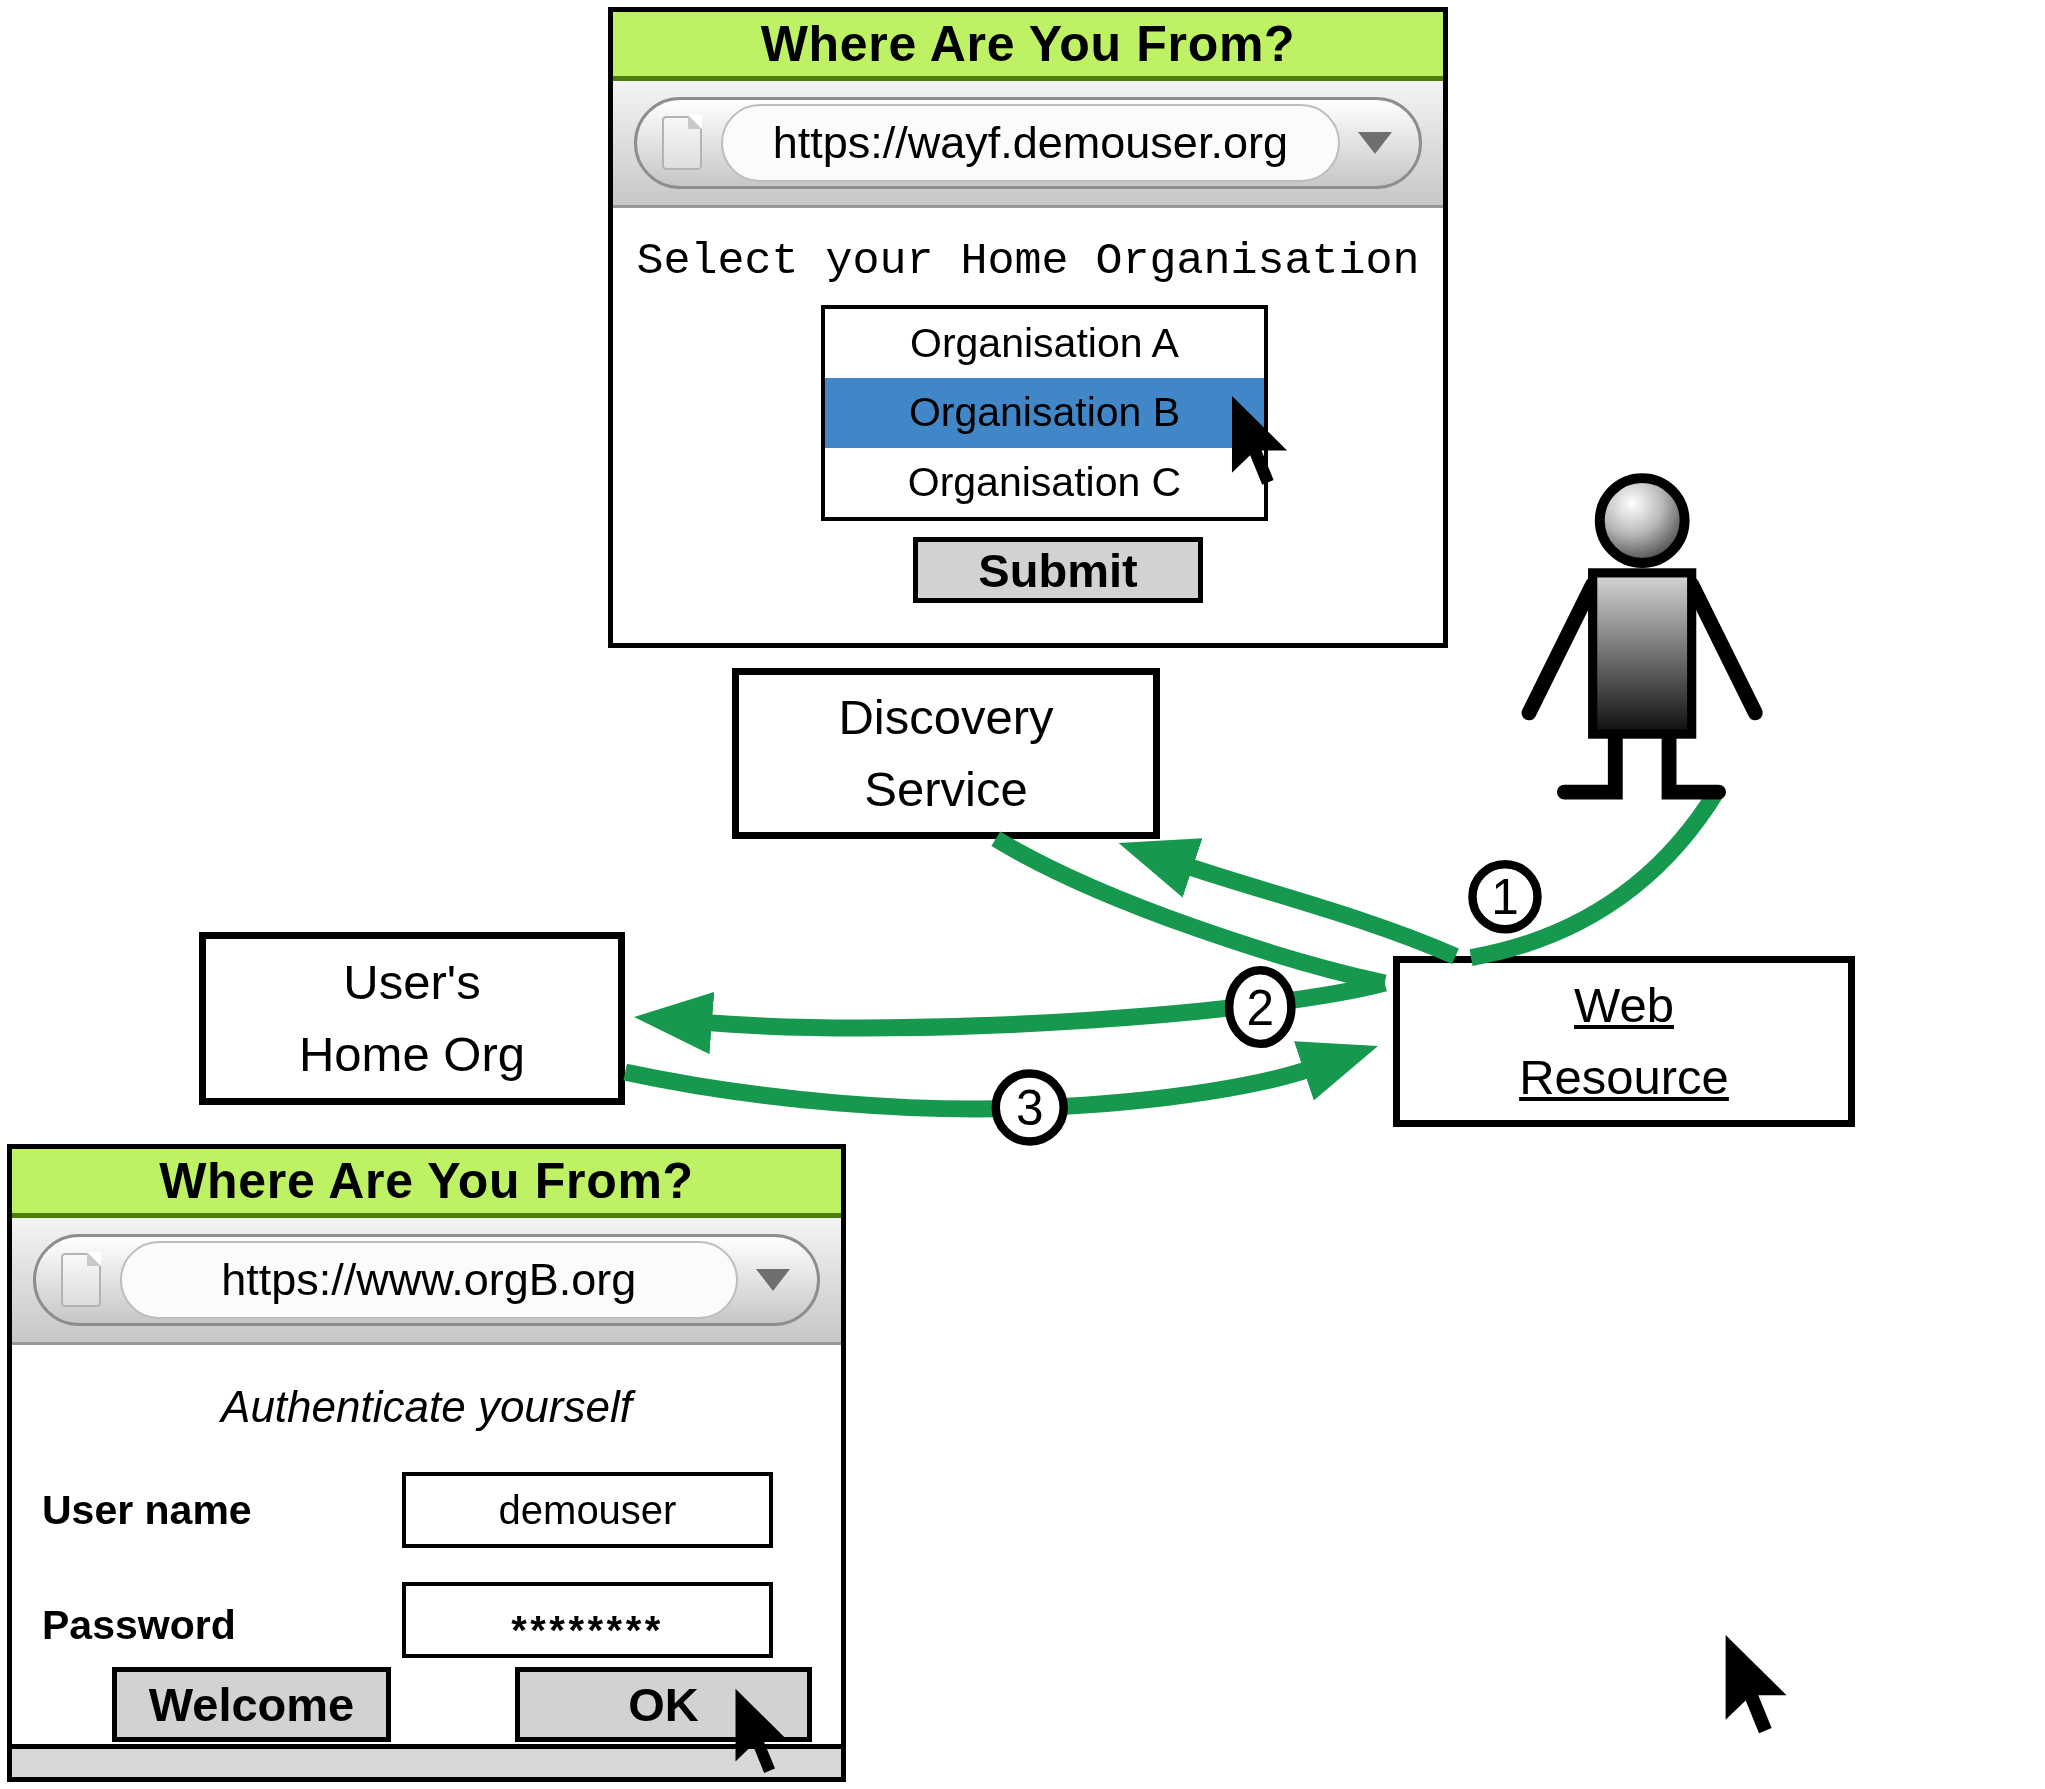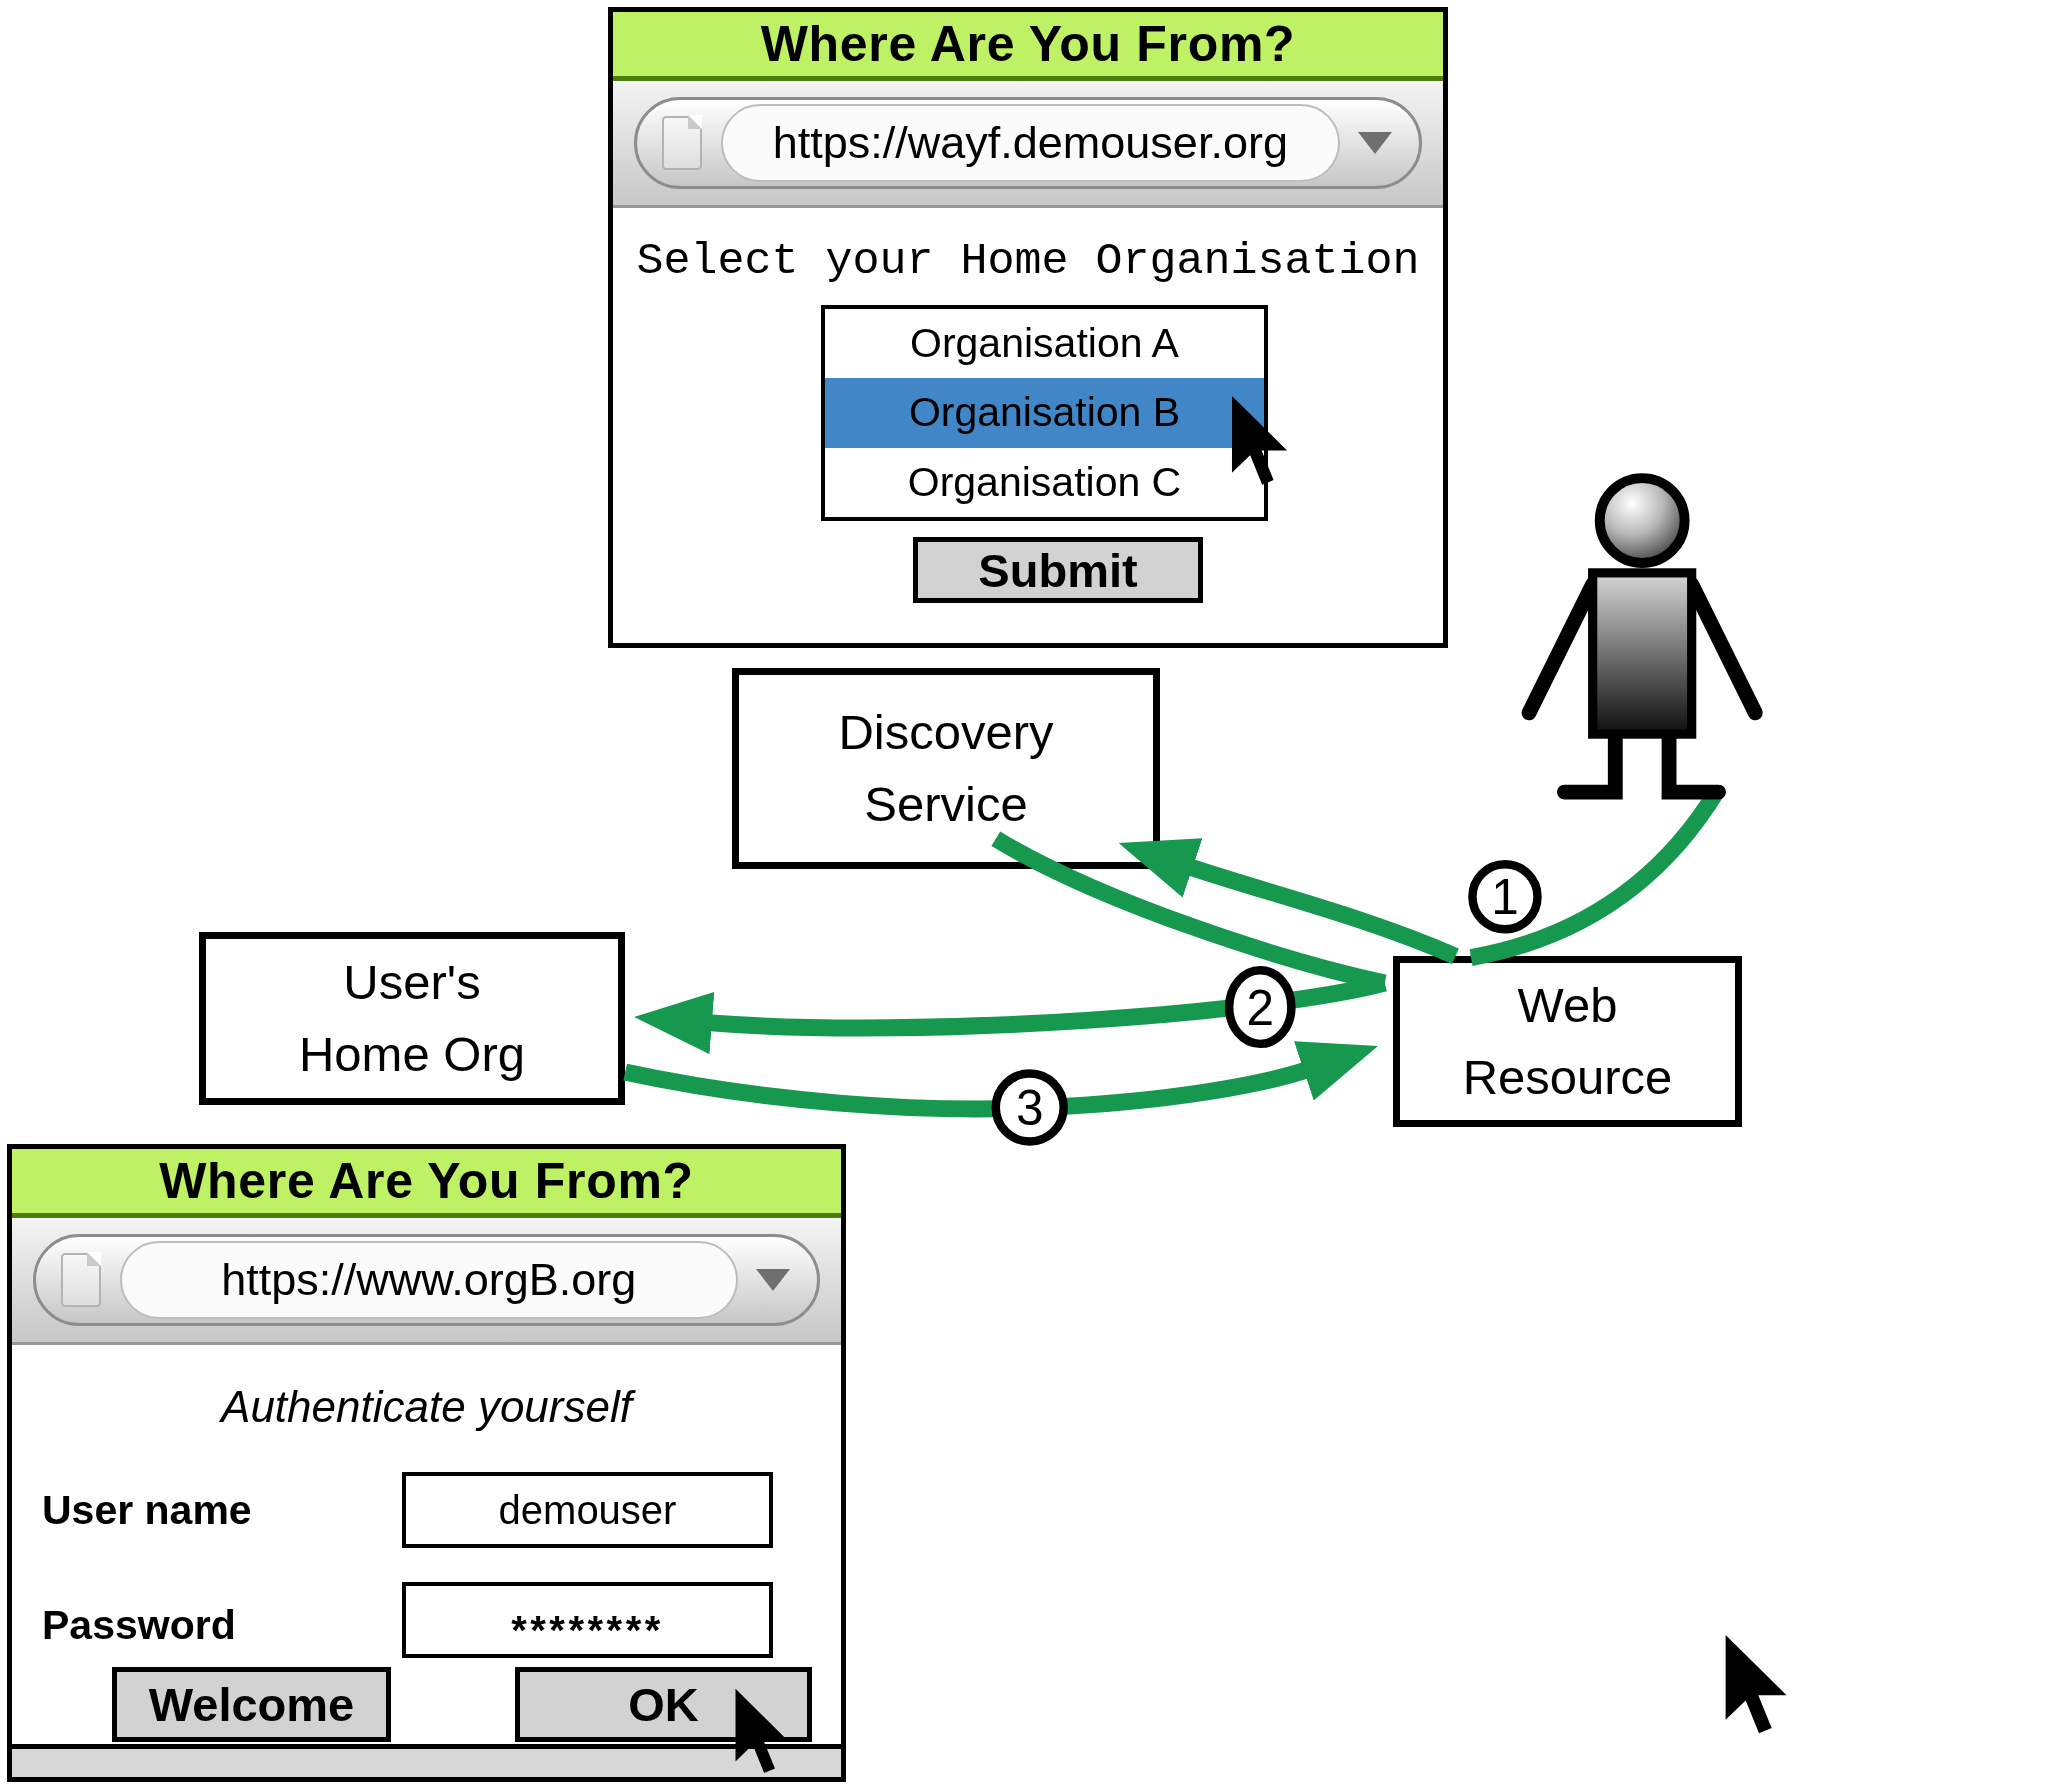--- a/index.html
+++ b/index.html
@@ -103,29 +103,29 @@
     <div class="listbox" style="left:208px;top:293px;width:447px;height:216px;">
       <div class="listrow">Organisation A</div>
       <div class="listrow selected">Organisation B</div>
       <div class="listrow">Organisation C</div>
     </div>
     <div class="btn" style="left:300px;top:525px;width:290px;height:66px;">
       <span>Submit</span>
     </div>
   </div>
 
-  <div class="node" style="left:732px;top:668px;width:428px;height:201px;">
+  <div class="node" style="left:732px;top:668px;width:428px;height:171px;">
     <span>Discovery</span>
     <span>Service</span>
   </div>
   <div class="node" style="left:199px;top:932px;width:426px;height:173px;">
     <span>User's</span>
     <span>Home Org</span>
   </div>
-  <div class="node" style="left:1393px;top:956px;width:349px;height:171px;">
+  <div class="node" style="left:1393px;top:956px;width:462px;height:171px;text-decoration:underline;">
     <span>Web</span>
     <span>Resource</span>
   </div>
 
   <div class="win" style="left:7px;top:1144px;width:839px;height:638px;">
     <div class="titlebar">
       <span>Where Are You From?</span>
     </div>
     <div class="toolbar">
       <div class="urlpill">

